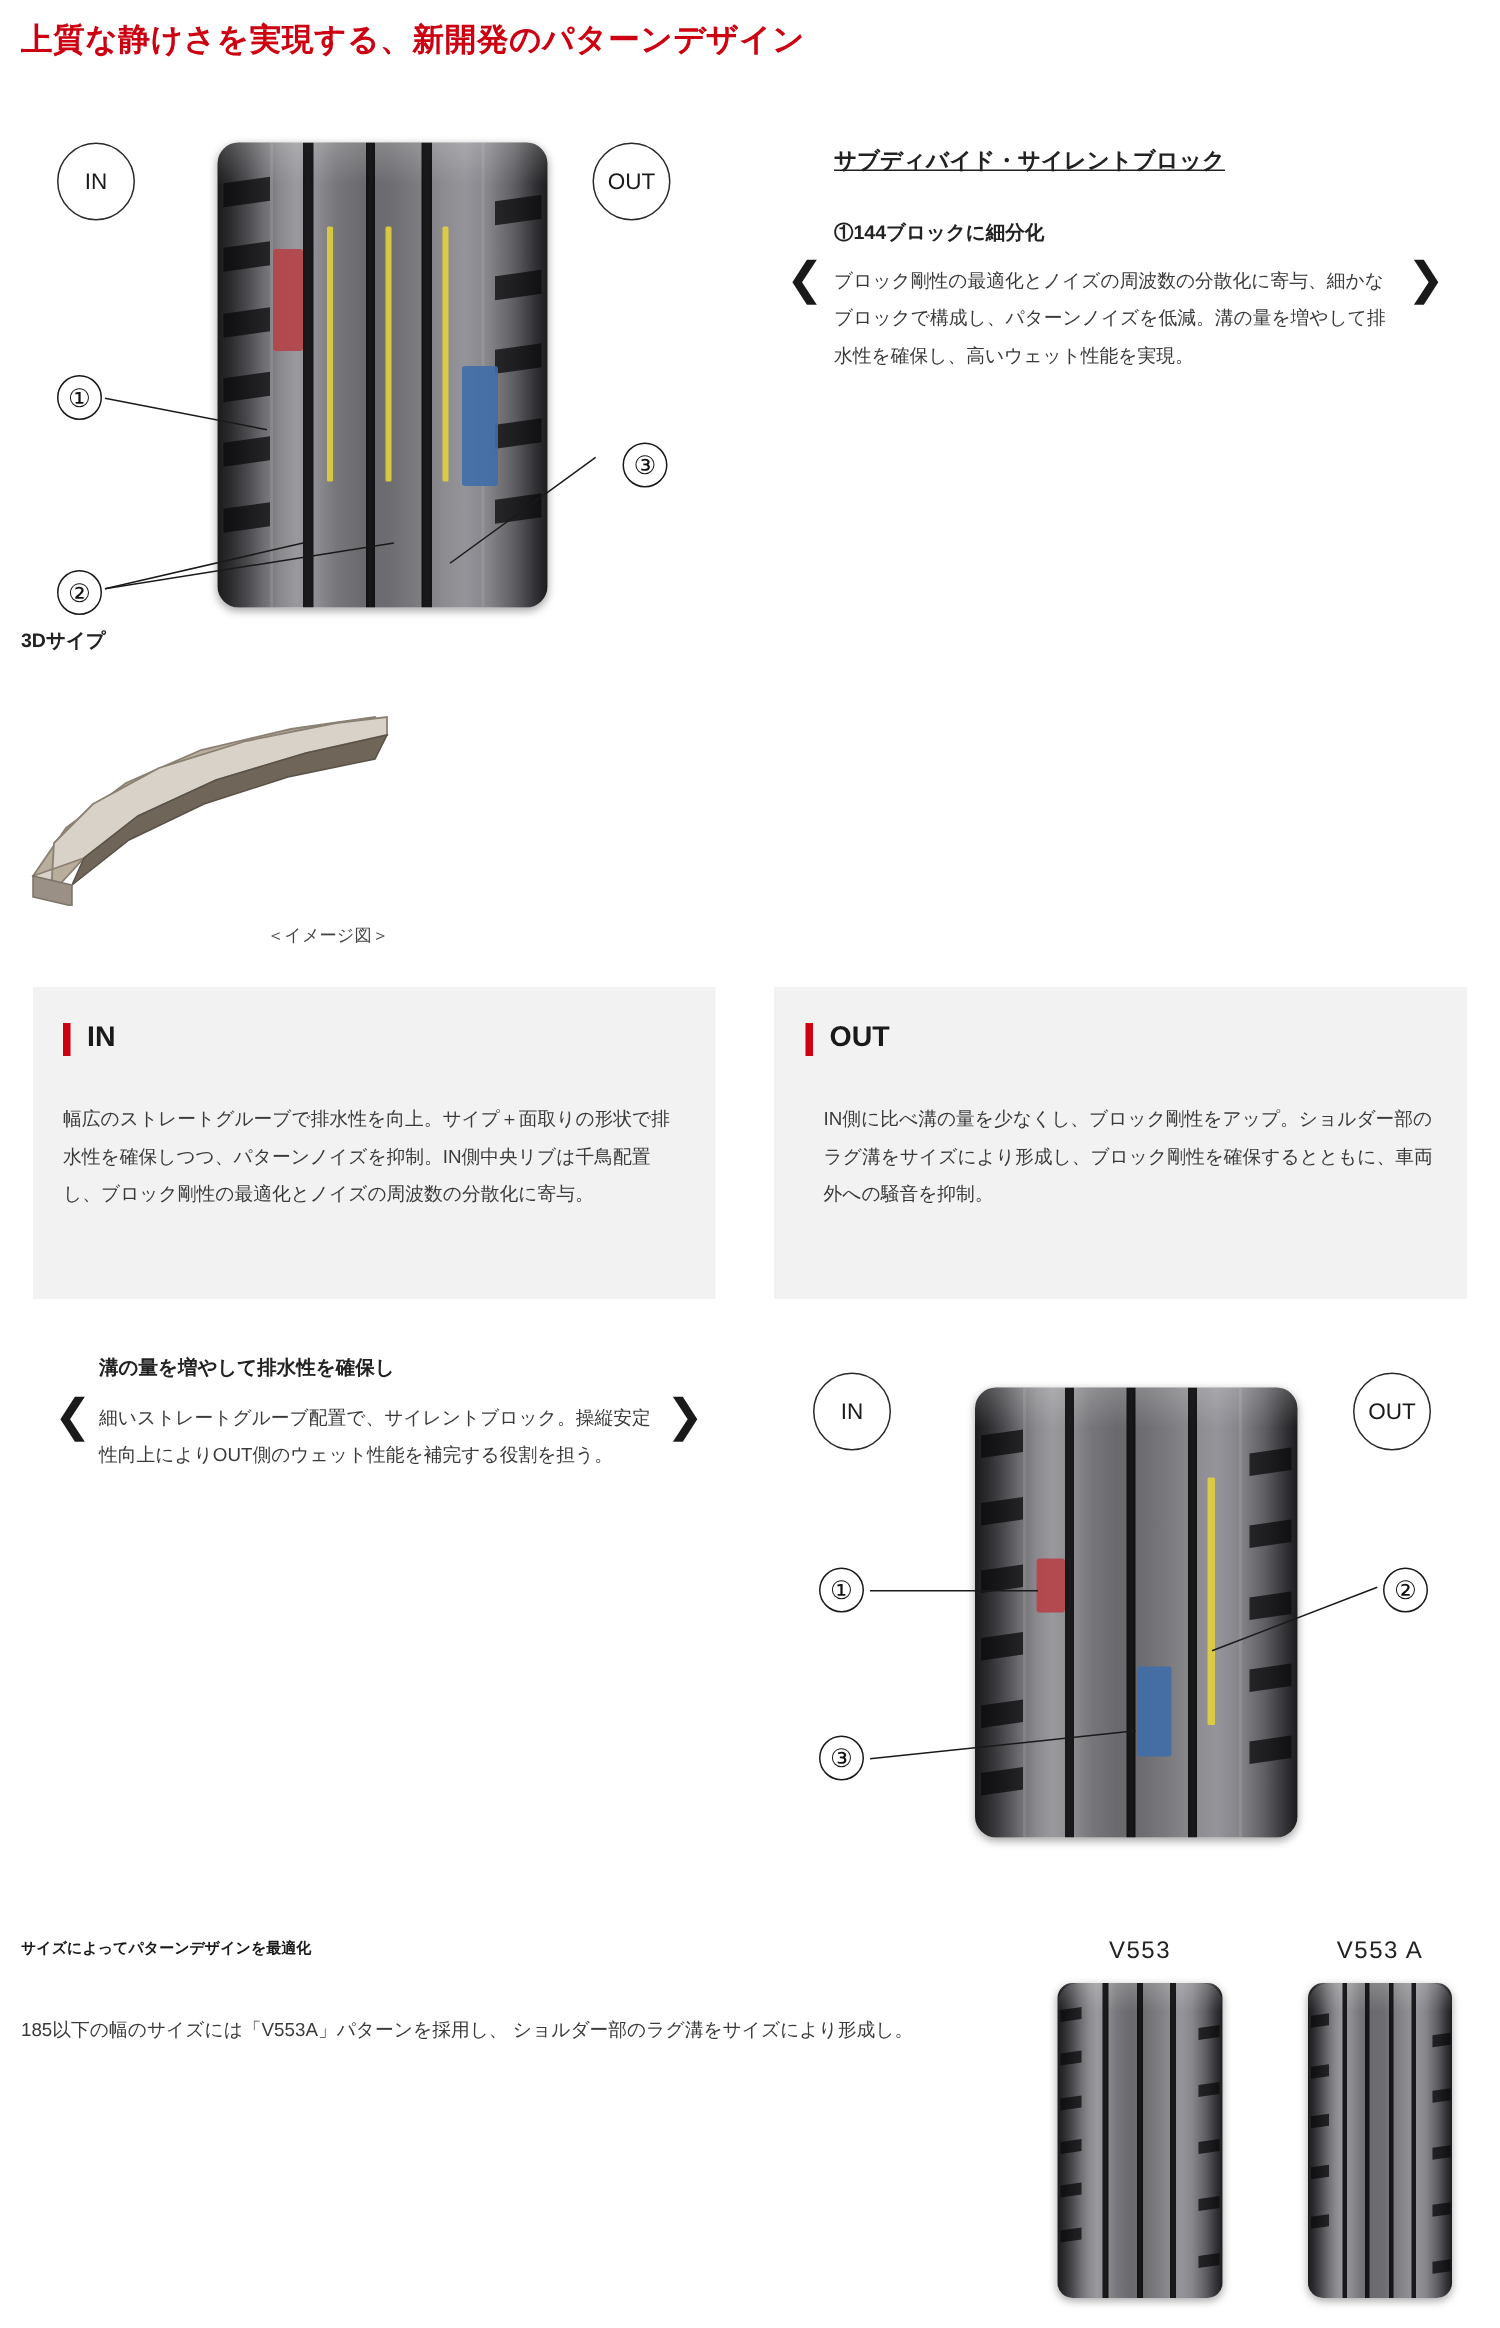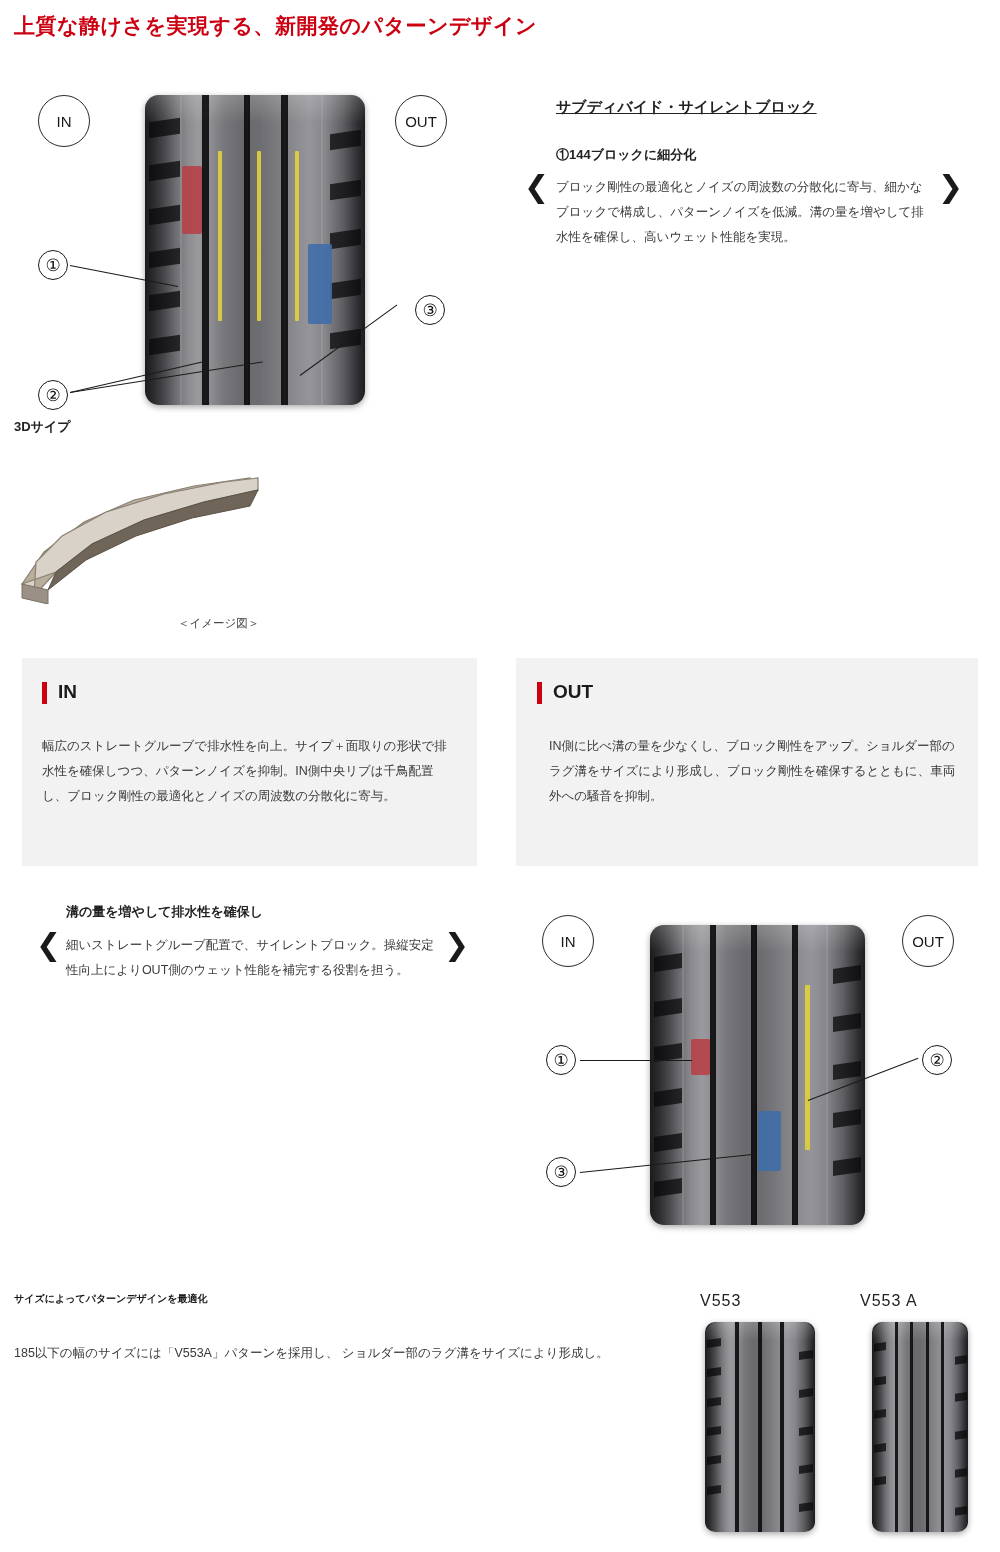--- a/index.html
+++ b/index.html
@@ -177,21 +177,21 @@
     left: 14px; top: 1340px;
     width: 680px;
     font-size: 12.5px;
     line-height: 2.1;
     color: #3a3a3a;
   }
   .mini-label {
     position: absolute;
     font-size: 16px;
     color: #222;
-    text-align: left;
+    text-align: center;
     letter-spacing: 1px;
   }
 </style>
 </head>
 <body>
 
 <div class="page-title">上質な静けさを実現する、新開発のパターンデザイン</div>
 
 <div class="tire-fig" style="left:0;top:70px;width:520px;height:340px;">
 

